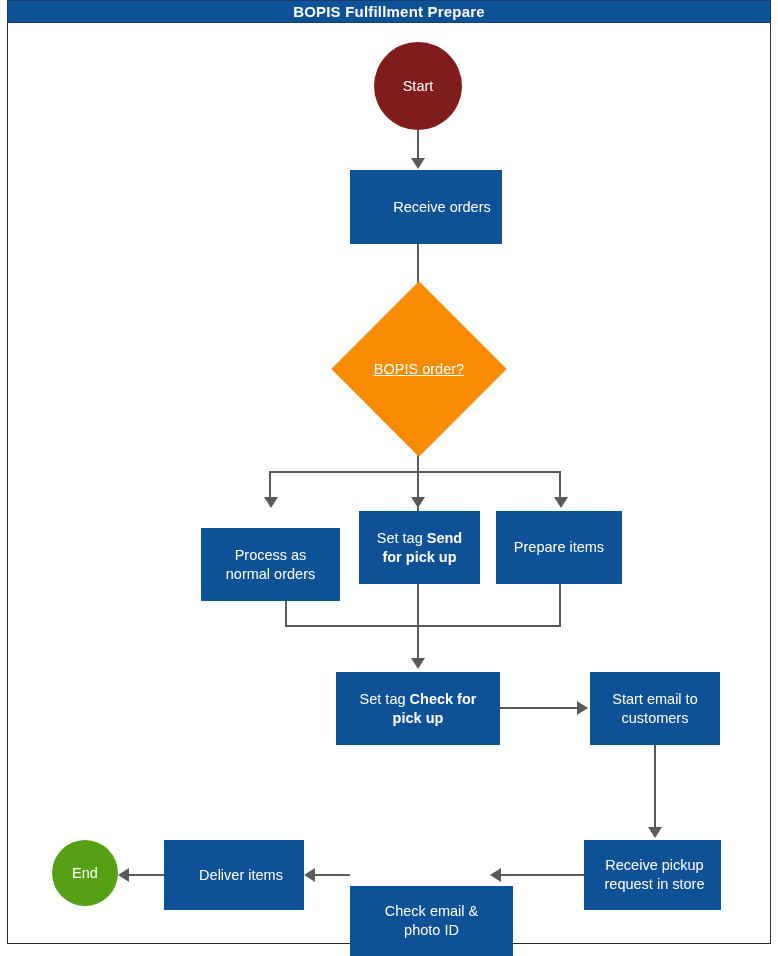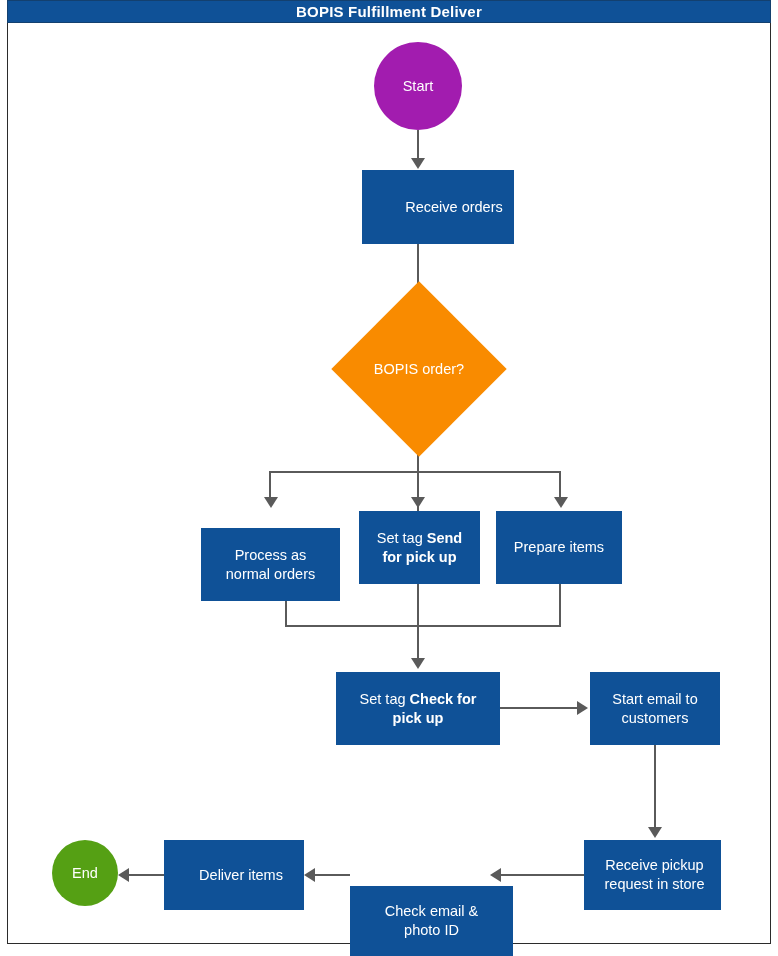--- a/index.html
+++ b/index.html
@@ -59,29 +59,30 @@
     text-align: center;
     color: #ffffff;
     font-size: 14.5px;
     line-height: 19px;
     padding: 2px 6px;
   }
   .node.process {
     background: #0f5197;
   }
   .node.terminator-start {
-    background: #a21caf;
+    background: #7f1d1d;
     border-radius: 50%;
   }
   .node.terminator-end {
     background: #55a014;
     border-radius: 50%;
   }
   .node.decision {
     background: transparent;
+    text-decoration: underline;
   }
   .diamond-shape {
     position: absolute;
     left: 0;
     top: 0;
     width: 100%;
     height: 100%;
     background: #f98b00;
     transform: rotate(45deg);
   }
@@ -119,21 +120,21 @@
   }
 </style>
 </head>
 <body>
 
 <div id="root">
 
   <div class="frame"></div>
 
   <div class="titlebar">
-    <span>BOPIS Fulfillment Deliver</span>
+    <span>BOPIS Fulfillment Prepare</span>
   </div>
 
   <div class="canvas">
 
     <div class="conn v" style="left:417px; top:130px; height:29px;"></div>
     <div class="arrow down" style="left:411px; top:158px;"></div>
 
     <div class="conn v" style="left:417px; top:244px; height:50px;"></div>
     <div class="arrow down" style="left:411px; top:293px;"></div>
 
@@ -163,21 +164,21 @@
     <div class="conn h" style="left:315px; top:874px; width:35px;"></div>
     <div class="arrow left" style="left:304px; top:868px;"></div>
 
     <div class="conn h" style="left:129px; top:874px; width:35px;"></div>
     <div class="arrow left" style="left:118px; top:868px;"></div>
 
     <div class="node terminator-start" style="left:374px; top:42px; width:88px; height:88px;">
       <span class="label">Start</span>
     </div>
 
-    <div class="node process" style="left:362px; top:170px; width:152px; height:74px;padding-left:38px;">
+    <div class="node process" style="left:350px; top:170px; width:152px; height:74px;padding-left:38px;">
       <span class="label">Receive orders</span>
     </div>
 
     <div class="node decision" style="left:357px; top:307px; width:124px; height:124px;">
       <span class="diamond-shape"></span>
       <span class="label">BOPIS order?</span>
     </div>
 
     <div class="node process" style="left:201px; top:511px; width:139px; height:73px;margin-top:17px;">
       <span class="label">

